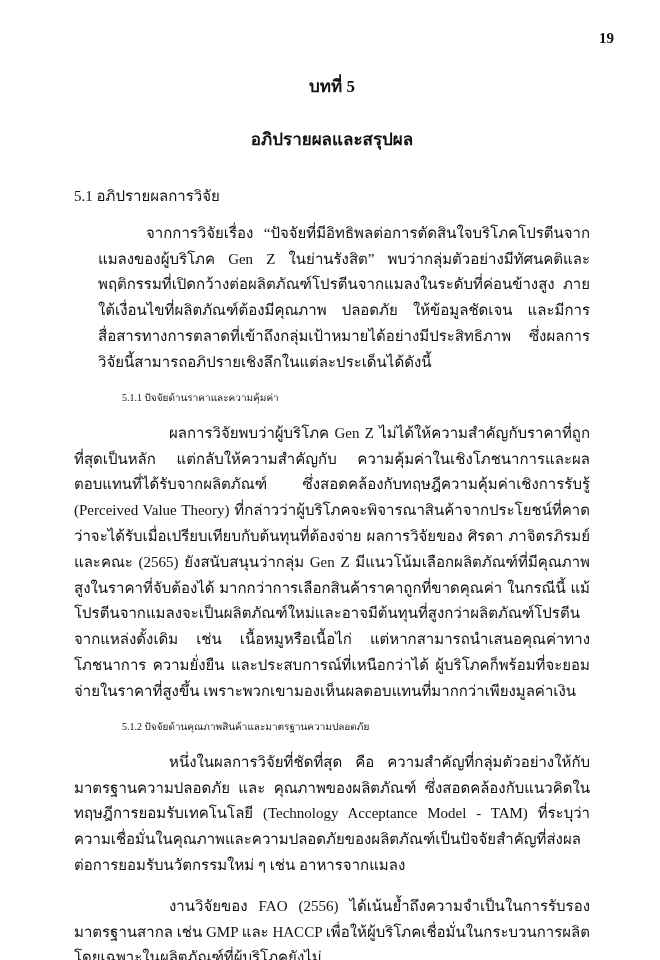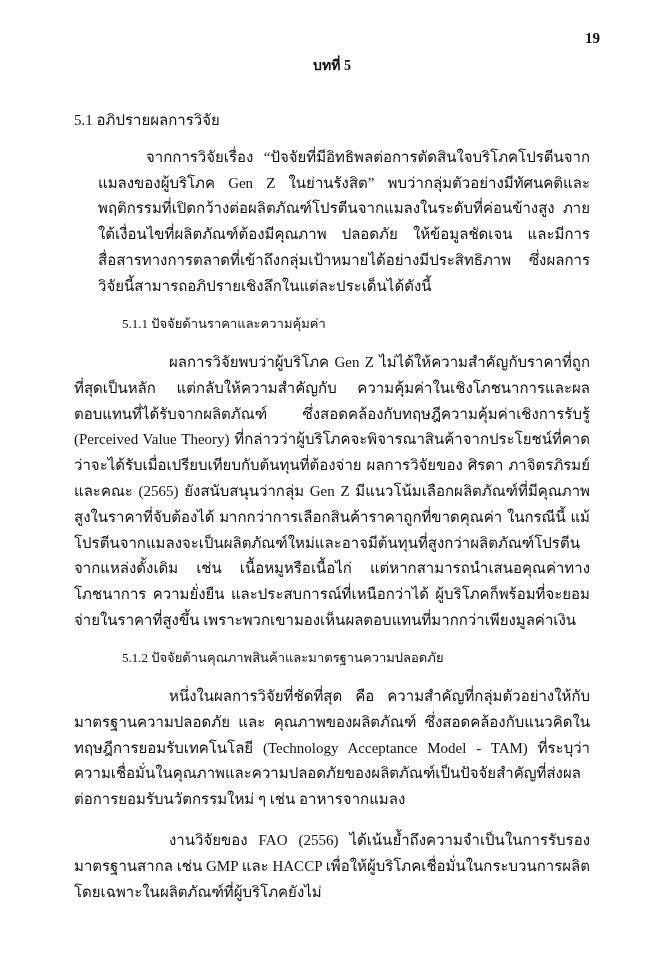--- a/index.html
+++ b/index.html
@@ -14,29 +14,29 @@
     background: #ffffff;
     box-sizing: border-box;
     padding: 30px 70px 20px 74px;
     font-family: "Liberation Serif", "DejaVu Serif", serif;
     color: #111111;
     overflow: hidden;
   }
   .page-number {
     position: absolute;
     top: 30px;
-    right: 60px;
+    right: 46px;
     font-size: 15px;
     font-weight: bold;
   }
   .chapter-title {
-    margin-top: 24px;
+    margin-top: 42px;
     text-align: center;
     font-weight: bold;
-    font-size: 14px;
+    font-size: 17px;
   }
   .chapter-subtitle {
     margin-top: 26px;
     text-align: center;
     font-weight: bold;
     font-size: 17px;
   }
   .body-text {
     font-size: 15px;
     line-height: 1.72;
@@ -48,37 +48,38 @@
     line-height: 1.72;
   }
   .para-l1 {
     margin-top: 11px;
     text-indent: 48px;
     margin-left: 24px;
   }
   .heading-l2 {
     margin-top: 13px;
     margin-left: 48px;
-    font-size: 13px;
+    font-size: 10px;
     line-height: 1.72;
   }
   .para-l2 {
     margin-top: 15px;
     text-indent: 95px;
   }
 </style>
 </head>
 <body>
 
 <div class="page">
 
   <div class="page-number">19</div>
 
   <div class="chapter-title">บทที่ 5</div>
 
+  <div class="chapter-subtitle">อภิปรายผลและสรุปผล</div>
 
   <div class="body-text heading-l1">5.1 อภิปรายผลการวิจัย</div>
 
   <div class="body-text para-l1">จากการวิจัยเรื่อง “ปัจจัยที่มีอิทธิพลต่อการตัดสินใจบริโภคโปรตีนจากแมลงของผู้บริโภค Gen Z ในย่านรังสิต” พบว่ากลุ่มตัวอย่างมีทัศนคติและพฤติกรรมที่เปิดกว้างต่อผลิตภัณฑ์โปรตีนจากแมลงในระดับที่ค่อนข้างสูง ภายใต้เงื่อนไขที่ผลิตภัณฑ์ต้องมีคุณภาพ ปลอดภัย ให้ข้อมูลชัดเจน และมีการสื่อสารทางการตลาดที่เข้าถึงกลุ่มเป้าหมายได้อย่างมีประสิทธิภาพ ซึ่งผลการวิจัยนี้สามารถอภิปรายเชิงลึกในแต่ละประเด็นได้ดังนี้</div>
 
   <div class="body-text heading-l2">5.1.1 ปัจจัยด้านราคาและความคุ้มค่า</div>
 
   <div class="body-text para-l2">ผลการวิจัยพบว่าผู้บริโภค Gen Z ไม่ได้ให้ความสำคัญกับราคาที่ถูกที่สุดเป็นหลัก แต่กลับให้ความสำคัญกับ ความคุ้มค่าในเชิงโภชนาการและผลตอบแทนที่ได้รับจากผลิตภัณฑ์ ซึ่งสอดคล้องกับทฤษฎีความคุ้มค่าเชิงการรับรู้ (Perceived Value Theory) ที่กล่าวว่าผู้บริโภคจะพิจารณาสินค้าจากประโยชน์ที่คาดว่าจะได้รับเมื่อเปรียบเทียบกับต้นทุนที่ต้องจ่าย ผลการวิจัยของ ศิรดา ภาจิตรภิรมย์ และคณะ (2565) ยังสนับสนุนว่ากลุ่ม Gen Z มีแนวโน้มเลือกผลิตภัณฑ์ที่มีคุณภาพสูงในราคาที่จับต้องได้ มากกว่าการเลือกสินค้าราคาถูกที่ขาดคุณค่า ในกรณีนี้ แม้โปรตีนจากแมลงจะเป็นผลิตภัณฑ์ใหม่และอาจมีต้นทุนที่สูงกว่าผลิตภัณฑ์โปรตีนจากแหล่งดั้งเดิม เช่น เนื้อหมูหรือเนื้อไก่ แต่หากสามารถนำเสนอคุณค่าทางโภชนาการ ความยั่งยืน และประสบการณ์ที่เหนือกว่าได้ ผู้บริโภคก็พร้อมที่จะยอมจ่ายในราคาที่สูงขึ้น เพราะพวกเขามองเห็นผลตอบแทนที่มากกว่าเพียงมูลค่าเงิน</div>
 
   <div class="body-text heading-l2">5.1.2 ปัจจัยด้านคุณภาพสินค้าและมาตรฐานความปลอดภัย</div>

